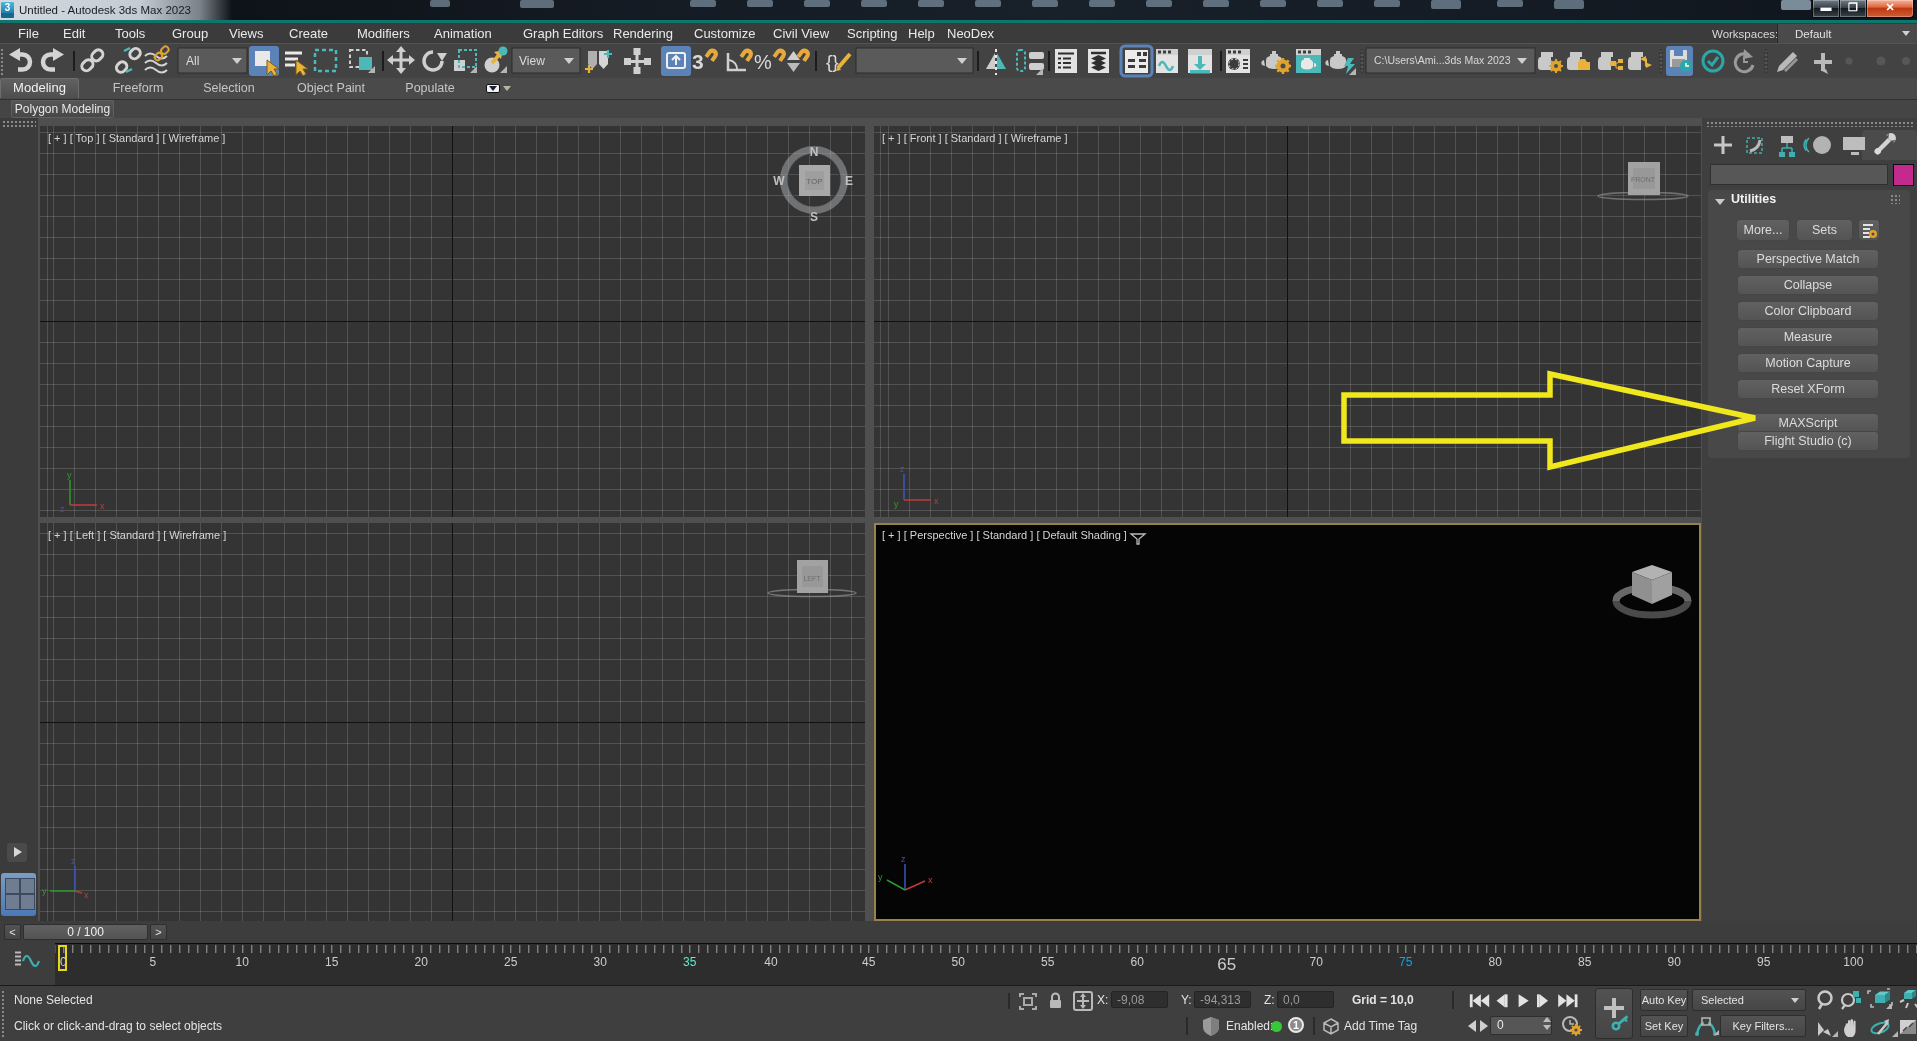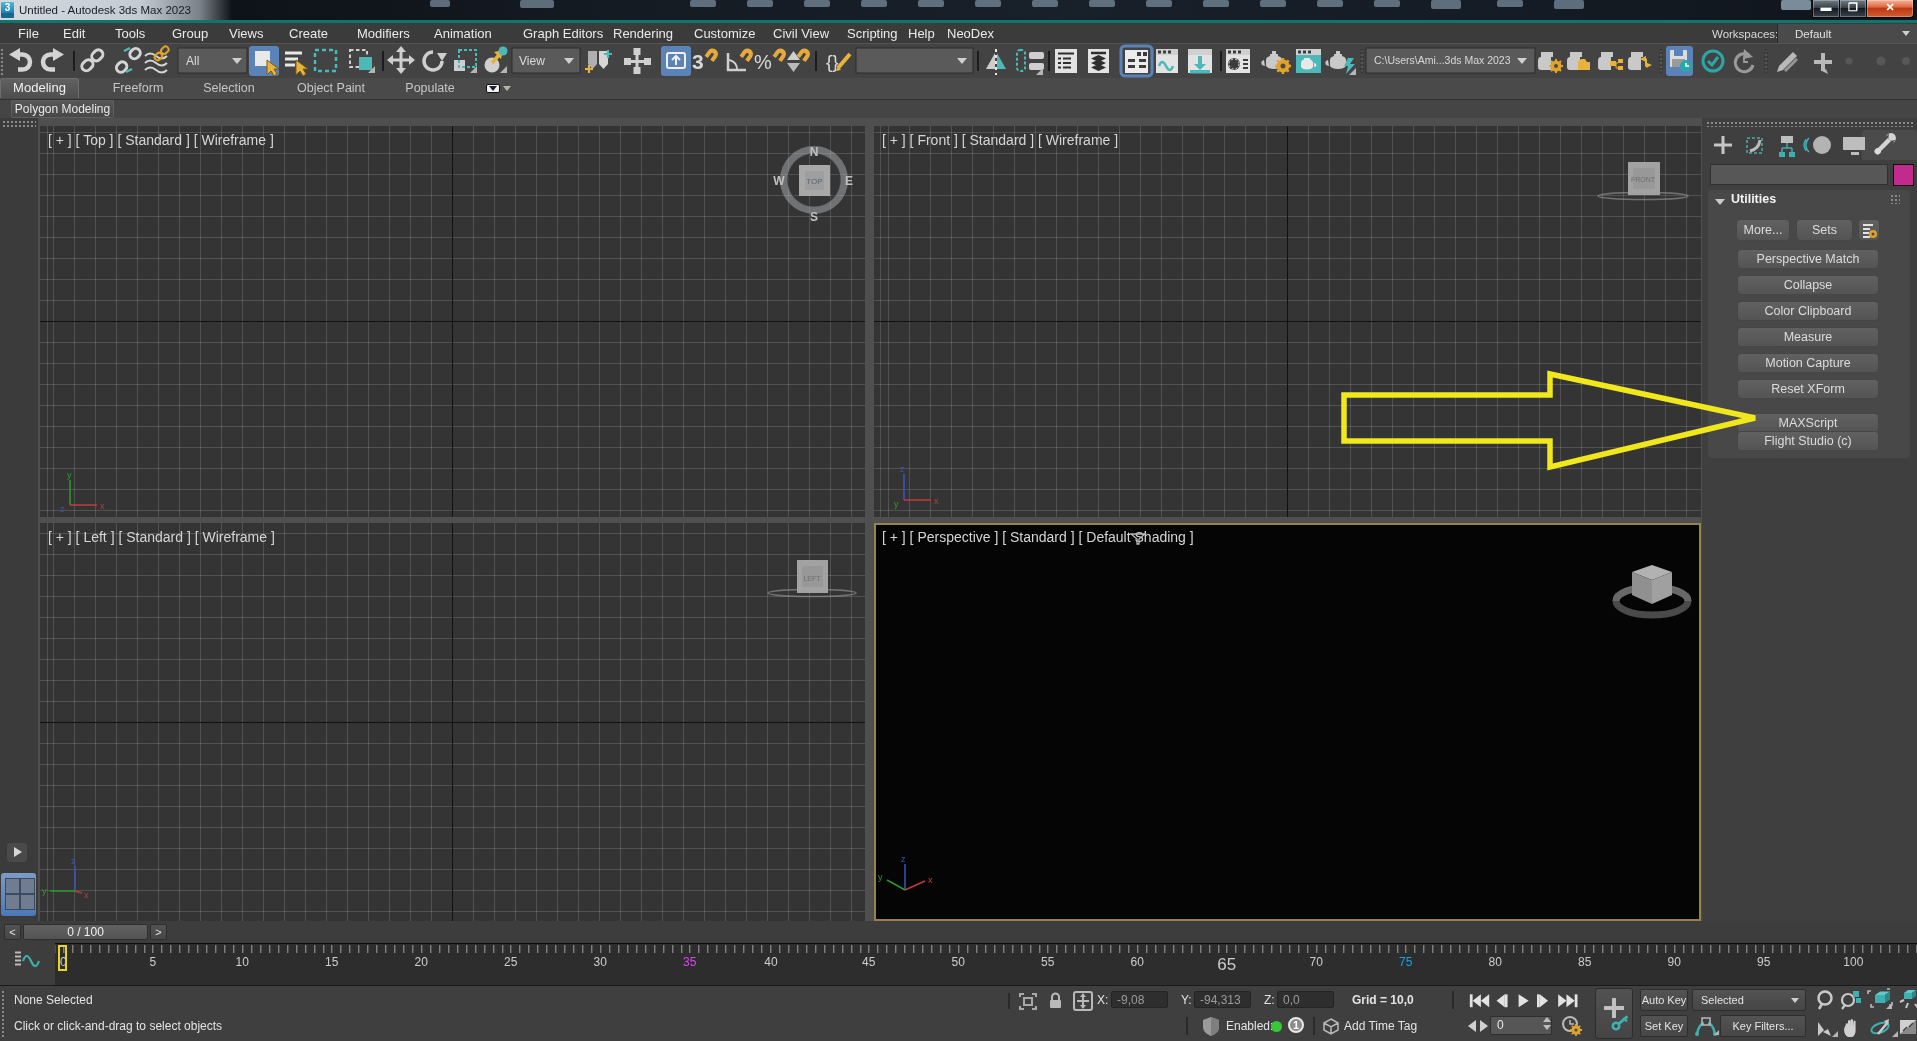--- a/index.html
+++ b/index.html
@@ -17,21 +17,21 @@
 #ribbontabs{left:0;top:78px;width:1917px;height:21px;background:#4a4a4a;}
 .rtab{position:absolute;top:3px;height:19px;font-size:12.5px;color:#c6c6c6;text-align:center;}
 #tabsel{left:11px;top:1px;width:79px;height:20px;background:linear-gradient(180deg,#616161,#4e4e4e);border:1px solid #6e6e6e;border-bottom:none;border-radius:3px 3px 0 0;box-sizing:border-box;color:#f2f2f2;font-size:13px;text-align:center;line-height:18px;}
 #polyrow{left:0;top:99px;width:1917px;height:19px;background:#454545;border-top:1px solid #303030;box-sizing:border-box;}
 #polybtn{position:absolute;left:11px;top:0px;width:103px;height:18px;background:linear-gradient(180deg,#565656,#474747);border:1px solid #5f5f5f;border-radius:0 0 2px 2px;box-sizing:border-box;color:#e8e8e8;font-size:12px;text-align:center;line-height:16px;white-space:nowrap;}
 #band{left:0;top:118px;width:1702px;height:8px;background:#2e2e2e;}
 #band:before{content:"";position:absolute;left:44px;top:1px;width:1610px;height:3px;background:repeating-linear-gradient(to right,#4a4a4a 0 1px,transparent 1px 5px);}
 #dock{left:0;top:118px;width:38px;height:803px;background:#3b3b3b;}
 #vframe{left:38px;top:118px;width:1664px;height:803px;background:#4f4f4f;}
 .vp{position:absolute;background:#343434;overflow:hidden;}
-.vplabel{position:absolute;left:8px;top:6px;font-size:14px;color:#d5d5d5;white-space:pre;}
+.vplabel{position:absolute;left:8px;top:6px;font-size:11px;color:#d5d5d5;white-space:pre;}
 #panel{left:1702px;top:118px;width:215px;height:803px;background:#3f3f3f;}
 .pbtn{position:absolute;background:linear-gradient(180deg,#616161,#545454);border:1px solid #464646;border-radius:4px;box-sizing:border-box;color:#dcdcdc;font-size:12.5px;text-align:center;line-height:18px;}
 #tslider{left:0;top:921px;width:1917px;height:22px;background:#3d3d3d;}
 #trackbar{left:0;top:943px;width:1917px;height:42px;background:#3d3d3d;}
 #ruler{position:absolute;left:55px;top:0;width:1862px;height:42px;background:#2d2d2d;border-top:1px solid #0c0c0c;box-sizing:border-box;}
 #statusbar{left:0;top:985px;width:1917px;height:56px;background:#3f3f3f;border-top:1px solid #1a1a1a;box-sizing:border-box;}
 .sbtxt{position:absolute;font-size:12px;color:#e3e3e3;}
 .inbox{position:absolute;background:#2e2e2e;border:1px solid #242424;border-radius:2px;box-sizing:border-box;color:#9b9b9b;font-size:12px;padding-left:5px;line-height:16px;}
 .sbbtn{position:absolute;background:linear-gradient(180deg,#535353,#464646);border:1px solid #2e2e2e;border-radius:2px;box-sizing:border-box;color:#e3e3e3;font-size:11px;text-align:center;}
 .grid-dots{background-image:radial-gradient(circle,#8a8a8a 1px,transparent 1.2px);background-size:4px 4px;}
@@ -495,21 +495,21 @@
 <div id="ruler">
 <div style="position:absolute;left:0;top:1px;width:1862px;height:8px;background:repeating-linear-gradient(to right,#a2a2a2 0 1px,transparent 1px 8.95px);background-position:8.3px 0;"></div>
 <div id="rulnum">
         <div style="position:absolute;left:-6.699999999999999px;top:11px;width:30px;text-align:center;font-size:12px;color:#cdcdcd;font-family:'Liberation Sans',sans-serif;">0</div>
         <div style="position:absolute;left:82.8px;top:11px;width:30px;text-align:center;font-size:12px;color:#cdcdcd;font-family:'Liberation Sans',sans-serif;">5</div>
         <div style="position:absolute;left:172.3px;top:11px;width:30px;text-align:center;font-size:12px;color:#cdcdcd;font-family:'Liberation Sans',sans-serif;">10</div>
         <div style="position:absolute;left:261.8px;top:11px;width:30px;text-align:center;font-size:12px;color:#cdcdcd;font-family:'Liberation Sans',sans-serif;">15</div>
         <div style="position:absolute;left:351.3px;top:11px;width:30px;text-align:center;font-size:12px;color:#cdcdcd;font-family:'Liberation Sans',sans-serif;">20</div>
         <div style="position:absolute;left:440.79999999999995px;top:11px;width:30px;text-align:center;font-size:12px;color:#cdcdcd;font-family:'Liberation Sans',sans-serif;">25</div>
         <div style="position:absolute;left:530.3px;top:11px;width:30px;text-align:center;font-size:12px;color:#cdcdcd;font-family:'Liberation Sans',sans-serif;">30</div>
-        <div style="position:absolute;left:619.8px;top:11px;width:30px;text-align:center;font-size:12px;color:#d946ef;font-family:'Liberation Sans',sans-serif;">35</div>
+        <div style="position:absolute;left:619.8px;top:11px;width:30px;text-align:center;font-size:12px;color:#5eead4;font-family:'Liberation Sans',sans-serif;">35</div>
         <div style="position:absolute;left:709.3px;top:11px;width:30px;text-align:left;font-size:12px;color:#cdcdcd;font-family:'Liberation Sans',sans-serif;">40</div>
         <div style="position:absolute;left:798.7999999999998px;top:11px;width:30px;text-align:center;font-size:12px;color:#cdcdcd;font-family:'Liberation Sans',sans-serif;">45</div>
         <div style="position:absolute;left:888.2999999999998px;top:11px;width:30px;text-align:center;font-size:12px;color:#cdcdcd;font-family:'Liberation Sans',sans-serif;">50</div>
         <div style="position:absolute;left:977.7999999999998px;top:11px;width:30px;text-align:center;font-size:12px;color:#cdcdcd;font-family:'Liberation Sans',sans-serif;">55</div>
         <div style="position:absolute;left:1067.3px;top:11px;width:30px;text-align:center;font-size:12px;color:#cdcdcd;font-family:'Liberation Sans',sans-serif;">60</div>
         <div style="position:absolute;left:1156.8px;top:11px;width:30px;text-align:center;font-size:17px;color:#cdcdcd;font-family:'Liberation Sans',sans-serif;">65</div>
         <div style="position:absolute;left:1246.3px;top:11px;width:30px;text-align:center;font-size:12px;color:#cdcdcd;font-family:'Liberation Sans',sans-serif;">70</div>
         <div style="position:absolute;left:1335.8px;top:11px;width:30px;text-align:center;font-size:12px;color:#0ea5e9;font-family:'Liberation Sans',sans-serif;">75</div>
         <div style="position:absolute;left:1425.3px;top:11px;width:30px;text-align:center;font-size:12px;color:#cdcdcd;font-family:'Liberation Sans',sans-serif;">80</div>
         <div style="position:absolute;left:1514.7999999999997px;top:11px;width:30px;text-align:center;font-size:12px;color:#cdcdcd;font-family:'Liberation Sans',sans-serif;">85</div>

